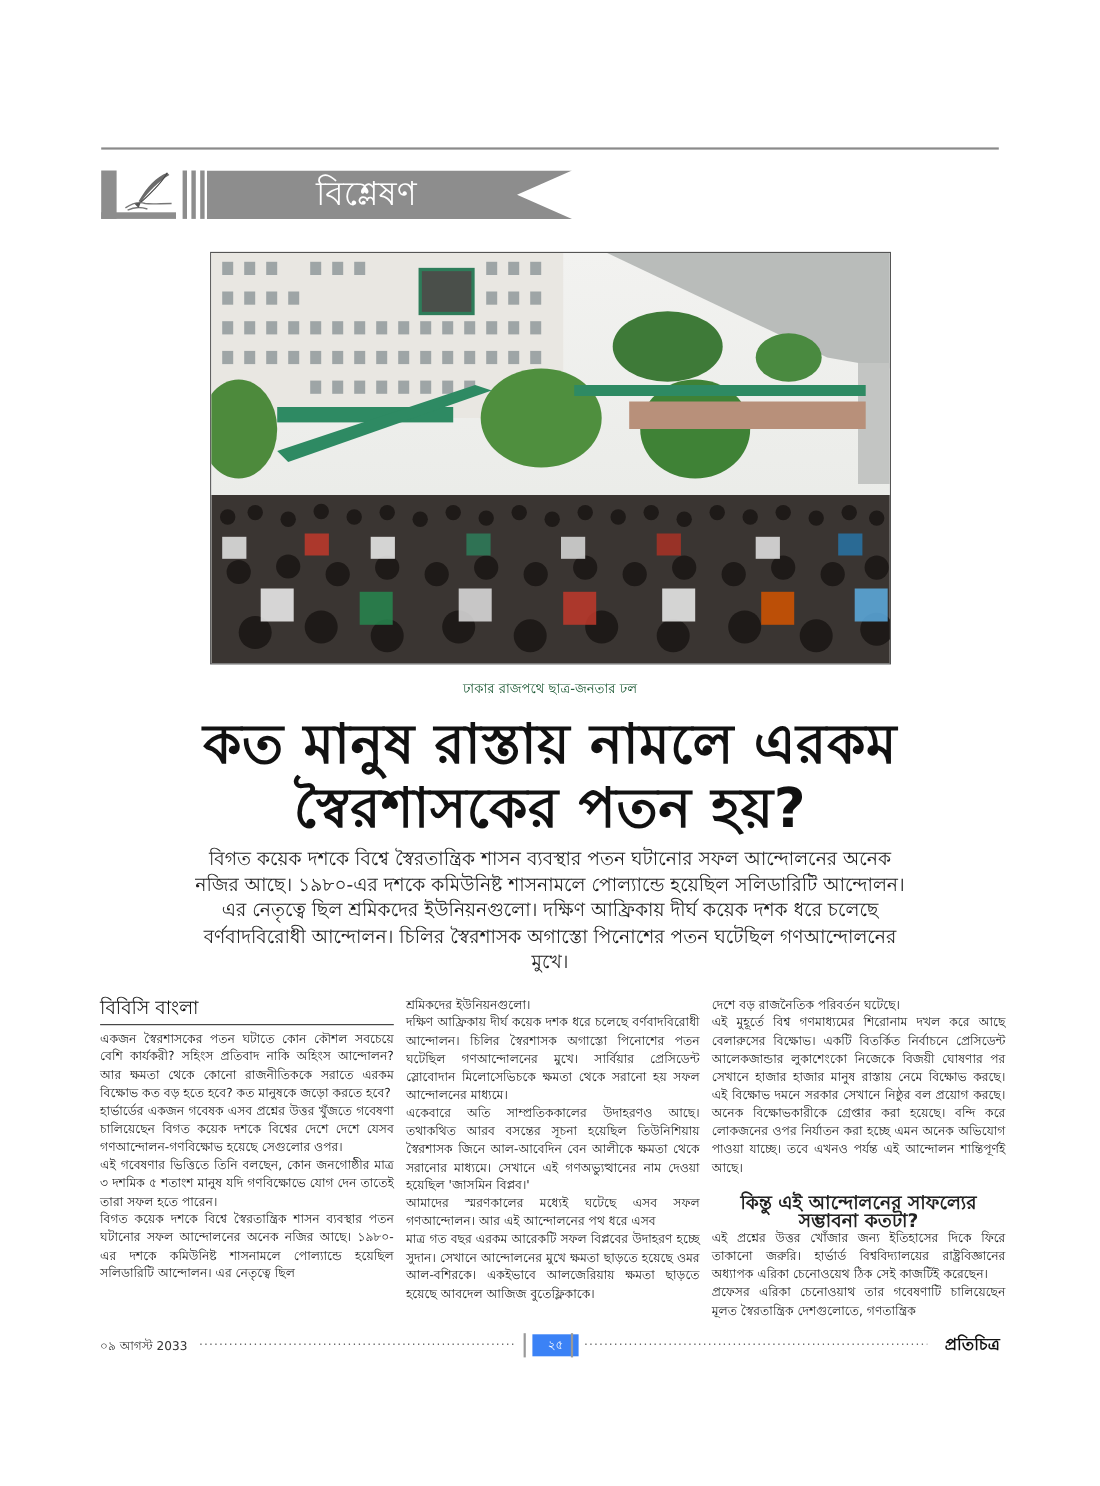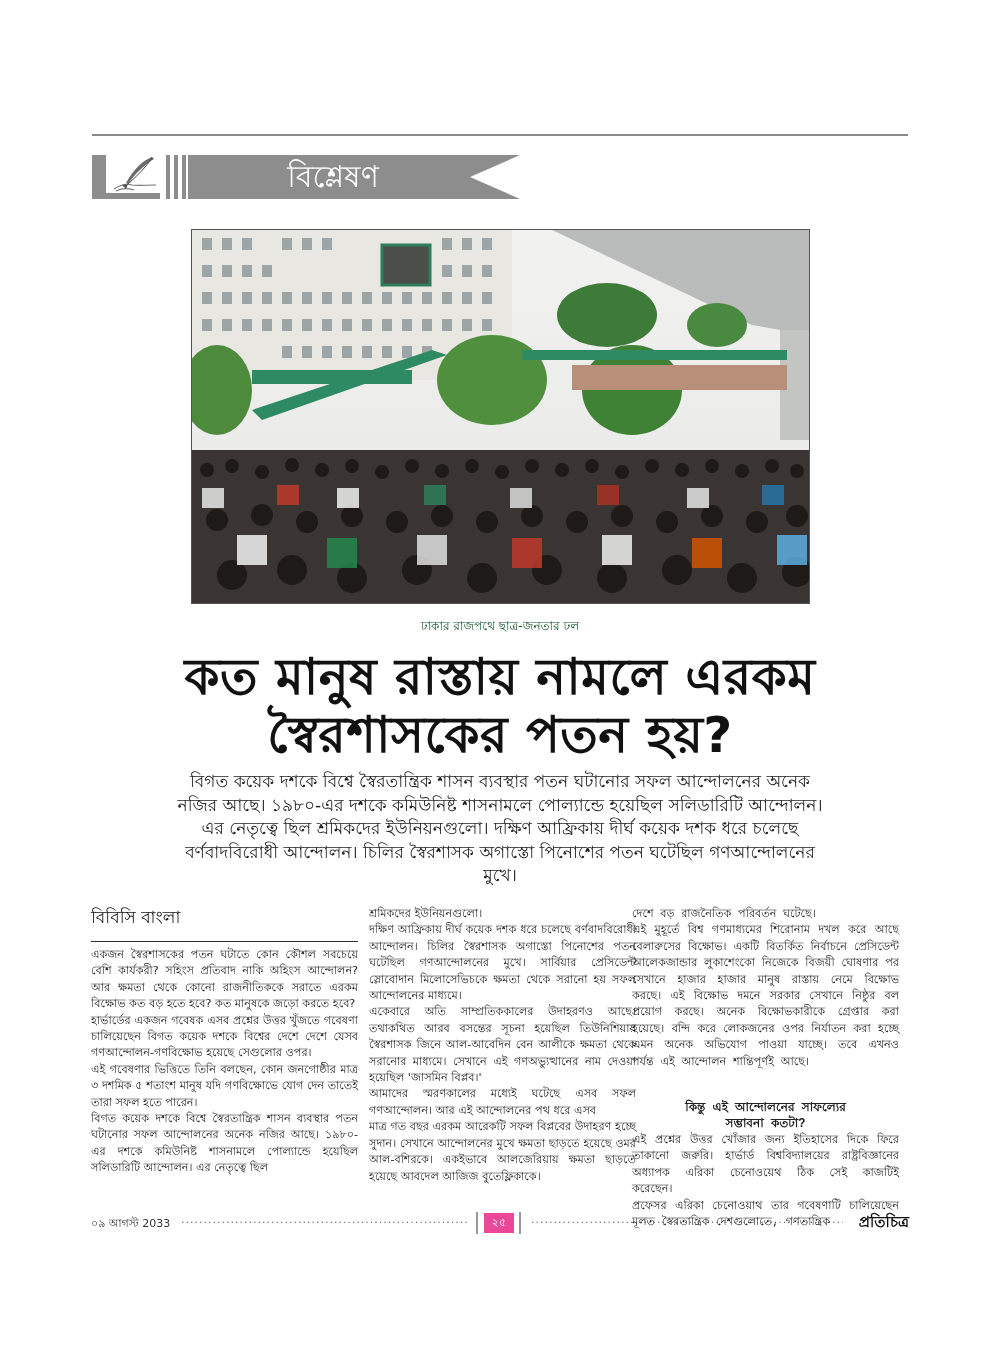--- a/index.html
+++ b/index.html
@@ -35,32 +35,32 @@
 
   .lead { position: absolute; left: 170px; top: 770px; width: 660px; text-align: center;
           font-size: 17px; line-height: 23.5px; color: #222; }
 
   
   .col { position: absolute; top: 906px; width: 267px; font-size: 11.2px; line-height: 16.4px;
          text-align: justify; color: #222; }
   .col p { margin: 0; }
   .col1 { left: 91px; }
   .col2 { left: 369px; }
-  .col3 { left: 632px; font-family: Liberation Mono, monospace; }
-  .byline { font-size: 17px; line-height: 22px; padding-bottom: 13px; border-bottom: 1.5px solid #333;
+  .col3 { left: 647px; }
+  .byline { font-size: 17px; line-height: 22px; padding-bottom: 3px; border-bottom: 1.5px solid #333;
             margin-bottom: 5px; color: #111; }
-  .subhead { text-align: center; font-weight: bold; font-size: 12px; line-height: 16px; margin: 30px 0 0 0; }
+  .subhead { text-align: center; font-weight: bold; font-size: 17px; line-height: 16px; margin: 16px 0 0 0; }
 
   
   .footer { position: absolute; left: 91px; top: 1212px; width: 818px; height: 22px; font-size: 11px; color: #333; }
   .footer .date { position: absolute; left: 0; top: 3px; }
   .footer .dots-left { position: absolute; left: 90px; top: 1px; width: 288px; overflow: hidden; white-space: nowrap;
                        color: #666; letter-spacing: 1px; }
   .footer .divider-l { position: absolute; left: 385px; top: 0; width: 2px; height: 22px; background: #999; }
-  .footer .page-num { position: absolute; left: 393px; top: 1px; width: 30px; height: 20px; background: #ec4899;
+  .footer .page-num { position: absolute; left: 393px; top: 1px; width: 42px; height: 20px; background: #3b82f6;
                       color: #fff; text-align: center; line-height: 20px; font-size: 11px; }
   .footer .divider-r { position: absolute; left: 428px; top: 0; width: 2px; height: 22px; background: #999; }
   .footer .dots-right { position: absolute; left: 440px; top: 1px; width: 312px; overflow: hidden; white-space: nowrap;
                         color: #666; letter-spacing: 1px; }
   .footer .brand { position: absolute; right: 0; top: -2px; font-size: 15px; font-weight: bold; color: #111; margin-left: 40px; }
 </style>
 </head>
 <body>
 
 <div class="top-rule"></div>

